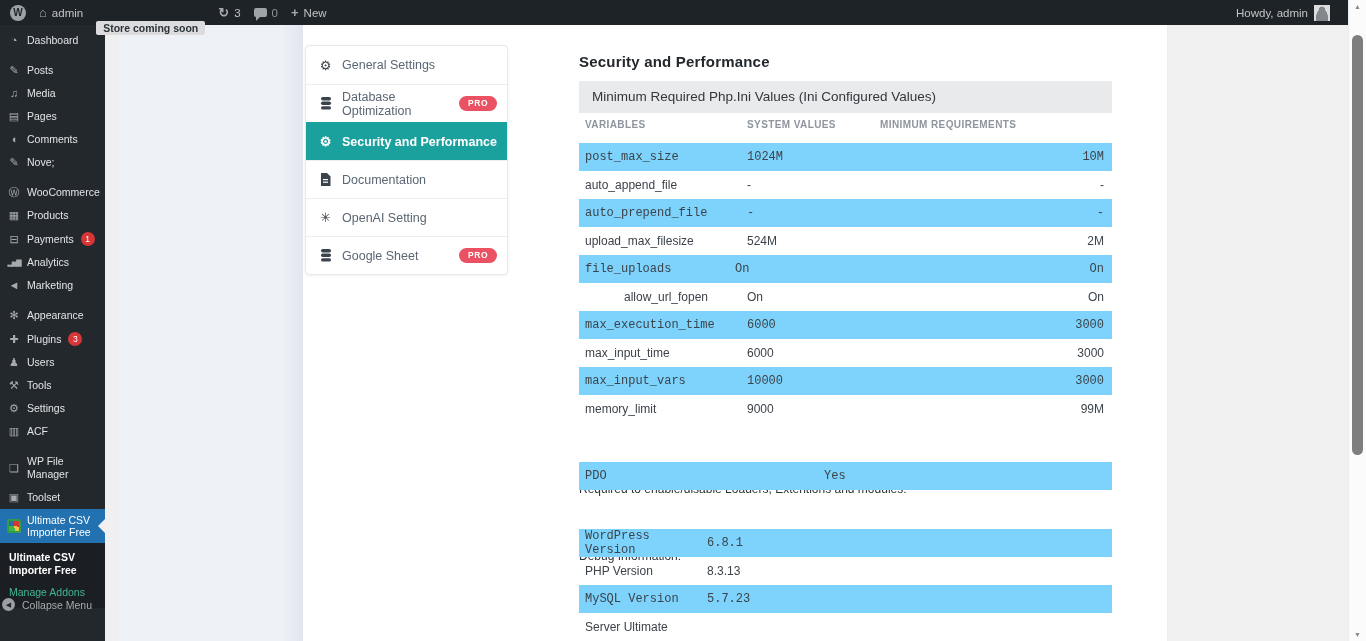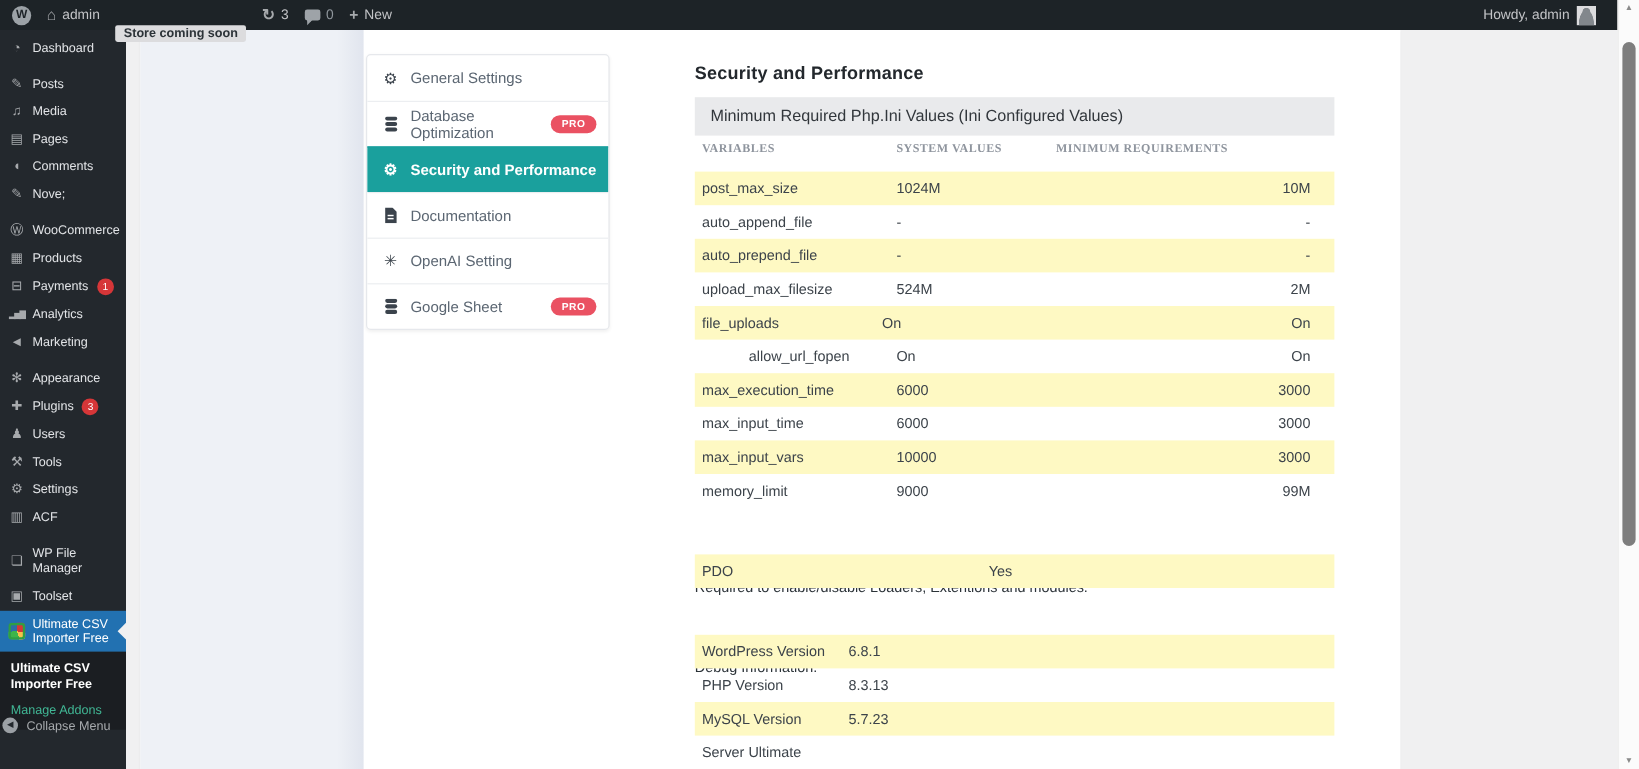--- a/index.html
+++ b/index.html
@@ -73,29 +73,29 @@
   .pro { margin-left:auto; background:#ea5162; color:#fff; font-size:8.5px; font-weight:bold;
          letter-spacing:.5px; border-radius:9px; padding:3px 9px; line-height:1; }
 
   
   .content { position:absolute; left:579px; top:45px; width:533px; height:596px; z-index:8; }
   .c-title { position:absolute; top:8px; left:0; font-size:15px; font-weight:600;
              color:#23282d; letter-spacing:.2px; }
   .banner { position:absolute; top:36px; left:0; width:533px; height:32px; background:#e9eaec;
             color:#32373c; font-size:13.5px; font-weight:500; line-height:32px; padding-left:13px; }
   .theaders { position:absolute; top:74px; left:0; width:533px; height:16px; }
-  .th { position:absolute; font-size:10px; font-weight:bold; color:#8f959e; letter-spacing:.4px;font-family:Liberation Serif, serif; }
+  .th { position:absolute; font-size:10px; font-weight:bold; color:#8f959e; letter-spacing:.4px; }
   .th.h0 { left:6px; } .th.h1 { left:168px; } .th.h2 { left:301px; }
   .rows { position:absolute; left:0; width:533px; }
   .rows.main  { top:98px; }
   .row { display:flex; align-items:center; height:28px; font-size:12px; color:#3c434a; }
-  .row.gray { background:#fef9c3; }
+  .row.gray { background:#7dd3fc;font-family:Liberation Mono, monospace; }
   .row .c0 { flex:none; padding-left:6px; }
   .row .c1 { flex:1; }
-  .row .c2 { flex:none; text-align:right; padding-right:20px; }
+  .row .c2 { flex:none; text-align:right; padding-right:8px; }
   .seclabel { position:absolute; left:0; font-size:12px; color:#2c3338; }
   .lbl-loaders { top:437px; }
   .rows.loaders { top:417px; }
   .lbl-debug { top:504px; }
   .rows.debug { top:484px; }
 
   
   .scrollbar { position:absolute; right:0; top:0; width:18px; height:641px; background:#fbfbfb;
                border-left:1px solid #ebebeb; z-index:40; }
   .sc-arrow { position:absolute; left:0; width:17px; text-align:center; font-size:7px; color:#8a8a8a; cursor:pointer; }

